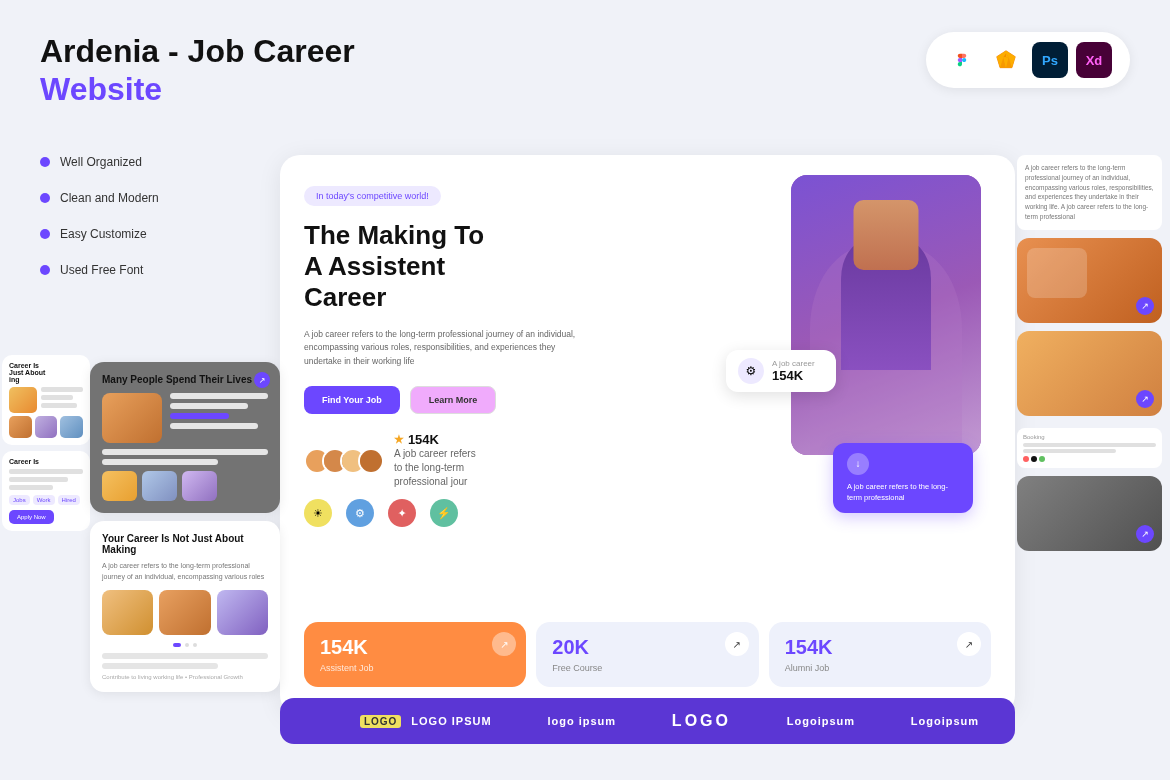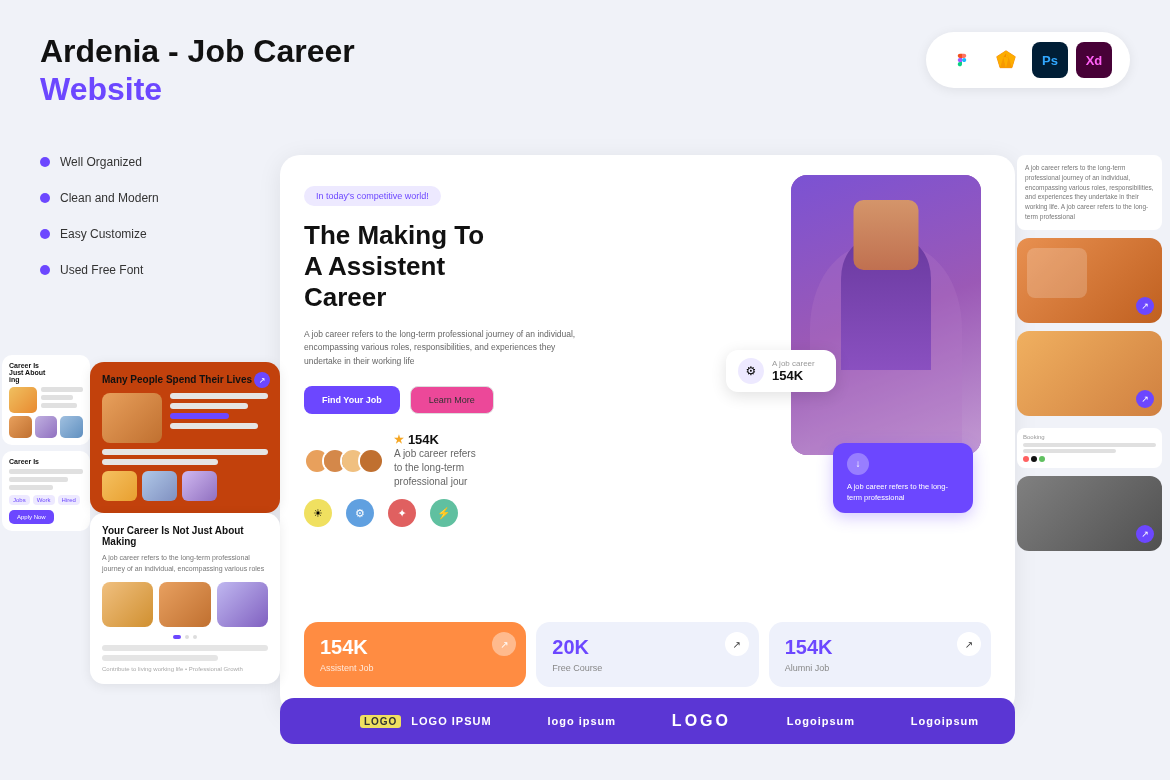--- a/index.html
+++ b/index.html
@@ -177,27 +177,27 @@
       background: #6c47ff;
       color: white;
       border: none;
       border-radius: 8px;
       padding: 8px 18px;
       font-size: 9px;
       font-weight: 600;
       cursor: pointer;
     }
     .btn-secondary {
-      background: #ec4899;
+      background: #f0abfc;
       color: #333;
       border: 1px solid #ddd;
       border-radius: 8px;
       padding: 8px 18px;
       font-size: 9px;
-      font-weight: 400;
+      font-weight: 700;
       cursor: pointer;
     }
 
     
     .hero-stats-row {
       display: flex;
       align-items: center;
       gap: 10px;
     }
     .avatar-group {
@@ -662,21 +662,21 @@
 
   <div style="background:white; border-radius:12px; overflow:hidden; height:75px; position:relative;">
     <div style="width:100%; height:100%; background:linear-gradient(135deg, #808080, #505050);">
       <div style="position:absolute; bottom:8px; right:8px; width:18px; height:18px; background:#6c47ff; border-radius:50%; display:flex; align-items:center; justify-content:center; color:white; font-size:9px;">↗</div>
     </div>
   </div>
 </div>
 
 <div style="position:absolute; left:90px; top:362px; width:190px;">
 
-  <div style="background:#c2410c; border-radius:14px; padding:12px; box-shadow:0 2px 12px rgba(0,0,0,0.08); ">
+  <div style="background:#737373; border-radius:14px; padding:12px; box-shadow:0 2px 12px rgba(0,0,0,0.08); margin-bottom:8px;">
     <div style="font-size:10px; font-weight:700; color:#111; margin-bottom:8px;">Many People Spend Their Lives</div>
     <div style="display:flex; gap:8px; margin-bottom:6px;">
       <div style="width:60px; height:50px; border-radius:8px; background:linear-gradient(135deg,#e8a05c,#c07030); flex-shrink:0;"></div>
       <div style="flex:1;">
         <div style="height:6px; background:#e5e5e5; border-radius:3px; margin-bottom:4px;"></div>
         <div style="height:6px; background:#e5e5e5; border-radius:3px; margin-bottom:4px; width:80%;"></div>
         <div style="height:6px; background:#6c47ff; border-radius:3px; margin-bottom:4px; width:60%;"></div>
         <div style="height:6px; background:#e5e5e5; border-radius:3px; width:90%;"></div>
       </div>
     </div>

